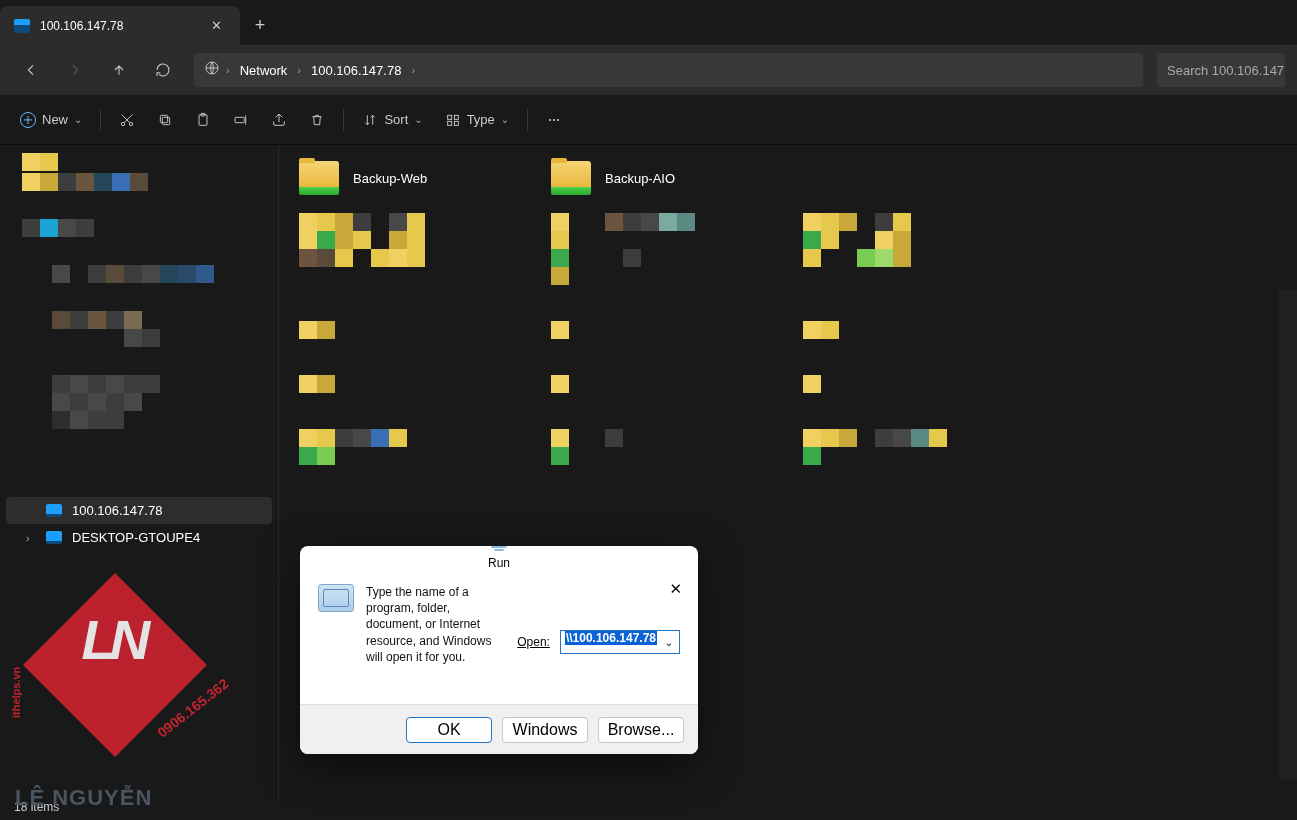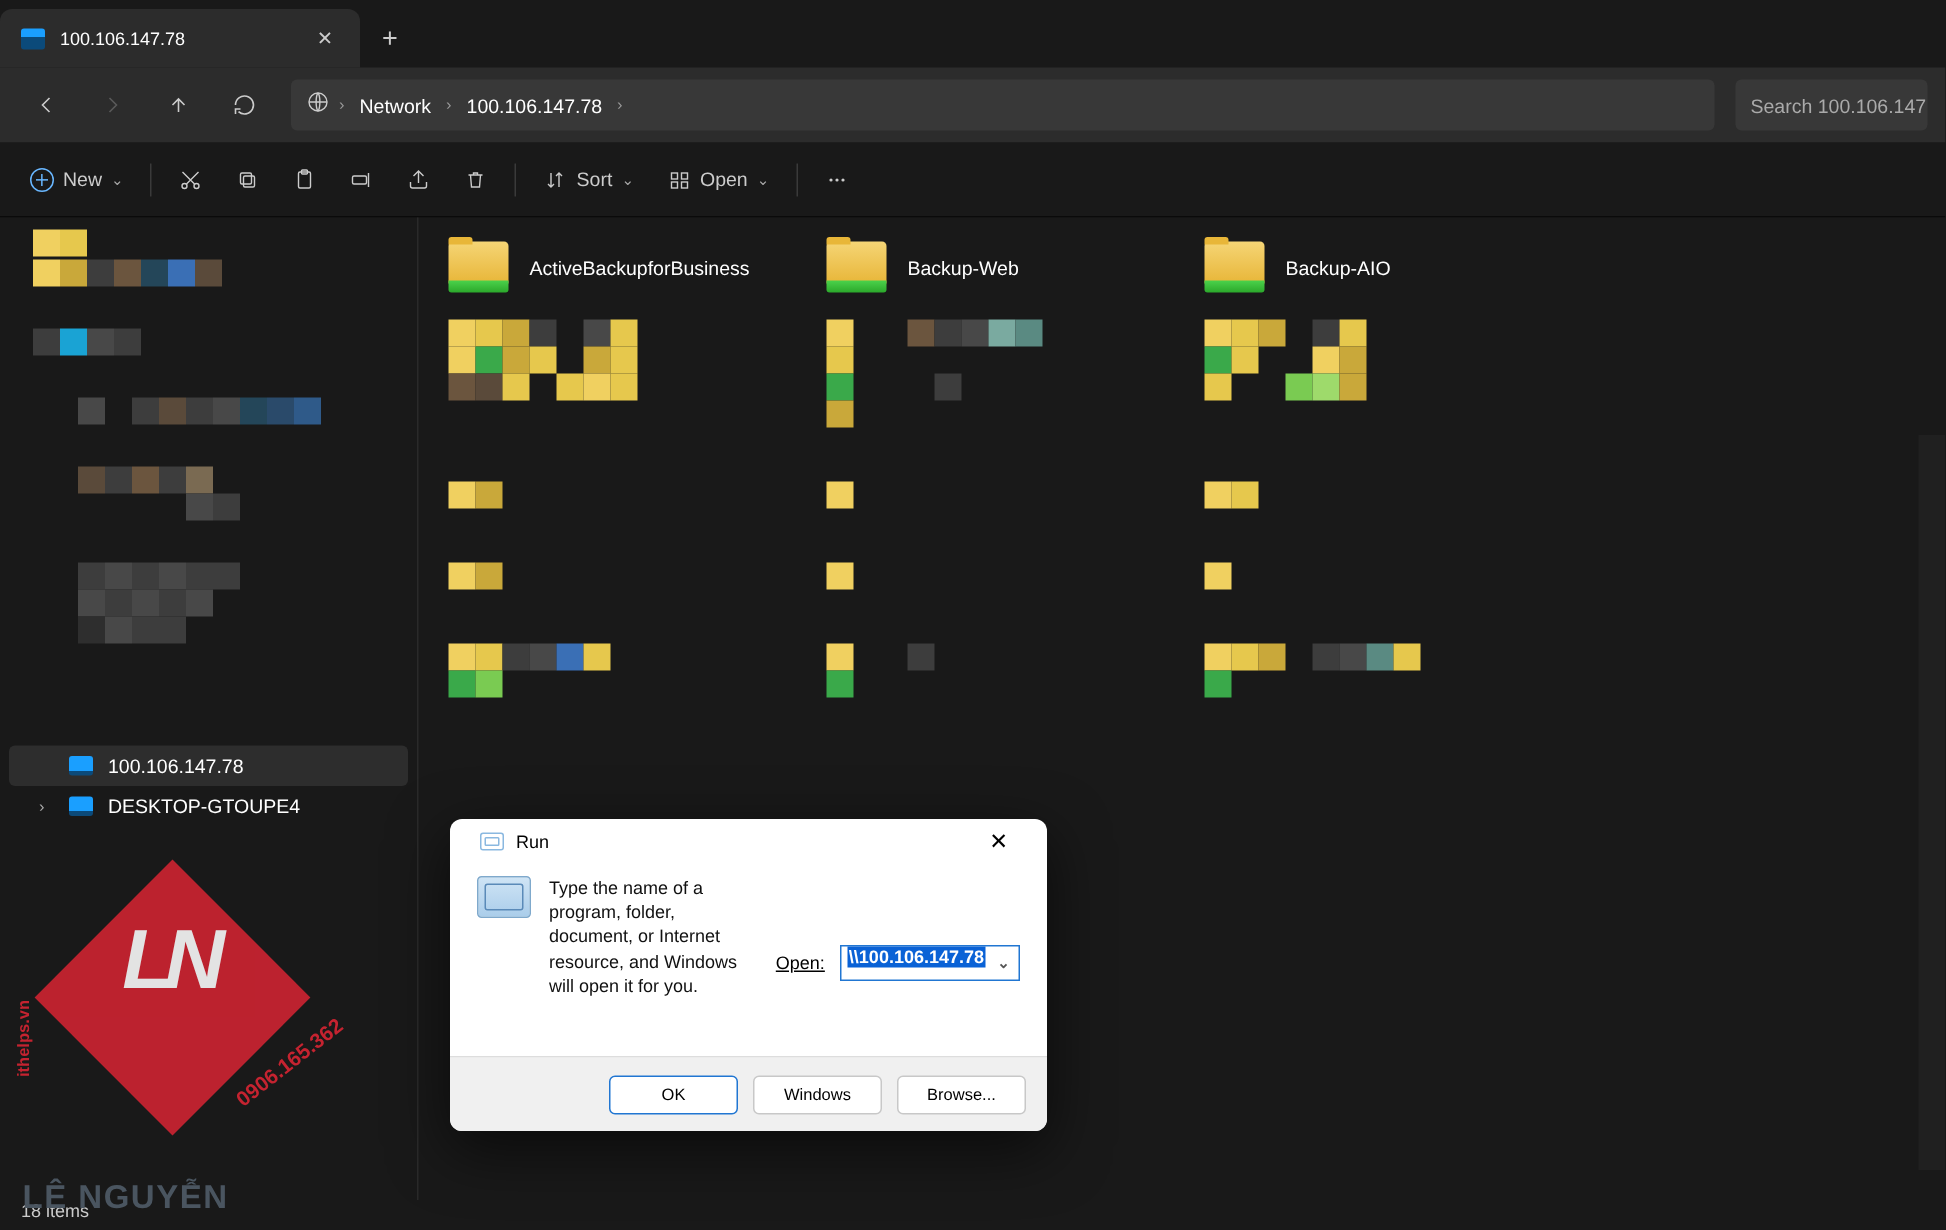--- a/index.html
+++ b/index.html
@@ -66,37 +66,37 @@
 .pixel-blob .pixel-grid { max-width: 140px; }
 
 
 .details-strip { position: absolute; right: 0; top: 145px; bottom: 20px; width: 18px; background: #202020; }
 
 
 .statusbar { position: absolute; bottom: 0; left: 0; right: 0; height: 20px; background: #191919; display: flex; align-items: flex-start; padding: 0 14px; font-size: 12px; color: #ccc; }
 
 
 .run-dialog { position: absolute; left: 300px; top: 546px; width: 398px; height: 208px; background: #fff; color: #000; border-radius: 8px; box-shadow: 0 12px 40px rgba(0,0,0,.6); display: flex; flex-direction: column; }
-.rd-title { height: 30px; display: flex; align-items: center; padding: 0 20px; font-size: 12px; gap: 8px; }
+.rd-title { height: 30px; display: flex; align-items: center; padding: 0 10px; font-size: 12px; gap: 8px; flex-direction: column; }
 .rd-title-icon { width: 16px; height: 12px; background: #fff; border: 1px solid #8ab8e0; border-radius: 2px; position: relative; }
 .rd-title-icon:before { content: ""; position: absolute; inset: 2px; border: 1px solid #8ab8e0; border-radius: 1px; }
 .rd-close { margin-left: auto; padding: 2px 6px; font-size: 15px; cursor: pointer; }
 .rd-body { flex: 1; padding: 8px 18px 4px 18px; display: flex; flex-direction: row; gap: 14px; }
 .rd-row1 { display: flex; gap: 12px; align-items: flex-start; }
 .rd-big-icon { width: 36px; height: 28px; background: linear-gradient(#cfe4f5,#aacdea); border: 1px solid #7fa9cc; border-radius: 3px; position: relative; flex-shrink: 0; }
 .rd-big-icon:before { content: ""; position: absolute; inset: 4px; border: 1.5px solid #5a8ab8; border-radius: 2px; }
 .rd-desc { font-size: 12px; line-height: 1.35; color: #111; }
 .rd-row2 { display: flex; align-items: center; gap: 10px; }
 .rd-label { font-size: 12px; text-decoration: underline; }
 .rd-input-wrap { flex: 1; position: relative; font-weight: bold; }
 .rd-input { width: 100%; height: 24px; padding: 0 22px 0 4px; font-size: 12px; border: 1px solid #2176d2; outline: none; background: #fff; color: #111; }
 .rd-input-sel { background: #0a62d6; color: #fff; padding: 0 1px; }
 .rd-dd { position: absolute; right: 2px; top: 2px; width: 18px; height: 20px; display: flex; align-items: center; justify-content: center; font-size: 10px; color: #555; cursor: pointer; }
 .rd-buttons { height: 50px; background: #f0f0f0; border-top: 1px solid #ddd; border-radius: 0 0 8px 8px; display: flex; align-items: center; justify-content: flex-end; gap: 10px; padding: 0 14px; }
-.rd-btn { width: 86px; height: 26px; font-size: 11px; background: #fff; border: 1px solid #c8c8c8; border-radius: 4px; cursor: pointer; }
+.rd-btn { width: 86px; height: 26px; font-size: 16px; background: #fff; border: 1px solid #c8c8c8; border-radius: 4px; cursor: pointer; }
 .rd-btn.primary { border: 1px solid #2176d2; }
 
 
 .watermark { position: absolute; left: 50px; top: 600px; pointer-events: none; }
 .wm-diamond { width: 130px; height: 130px; transform: rotate(45deg); background: #c52330; opacity: .95; position: relative; }
 .wm-letters { position: absolute; transform: rotate(-45deg); color: #eee; font-size: 56px; font-weight: 700; top: 16px; left: 14px; font-style: italic; letter-spacing: -6px; }
 .wm-text { position: absolute; left: 15px; top: 785px; color: #4a5560; font-size: 22px; font-weight: 700; letter-spacing: 1px; }
 .wm-phone { position: absolute; left: 150px; top: 700px; color: #c52330; font-size: 14px; transform: rotate(-38deg); font-weight: 600; }
 .wm-side { position: absolute; left: 10px; top: 718px; color: #c52330; font-size: 11px; transform: rotate(-90deg); transform-origin: left top; font-weight: 600; }
 </style>
@@ -201,21 +201,21 @@
       <span>Sort</span>
       <span class="tb-chev">⌄</span>
     </div>
   <div class="tb-btn">
       <svg viewBox="0 0 24 24" fill="none" stroke="currentColor" stroke-width="1.4">
         <rect x="4" y="5" width="6" height="6"></rect>
         <rect x="14" y="5" width="6" height="6"></rect>
         <rect x="4" y="14" width="6" height="6"></rect>
         <rect x="14" y="14" width="6" height="6"></rect>
       </svg>
-      <span>Open</span>
+      <span>Type</span>
       <span class="tb-chev">⌄</span>
     </div>
   <div class="tb-sep"></div>
   <div class="tb-btn">
       <svg viewBox="0 0 24 24" fill="currentColor">
         <circle cx="6" cy="12" r="1.6"></circle>
         <circle cx="12" cy="12" r="1.6"></circle>
         <circle cx="18" cy="12" r="1.6"></circle>
       </svg>
     </div>
@@ -307,27 +307,20 @@
     </div>
     <div class="sb-network-item">
       <span class="sb-expand">›</span>
       <span class="mini-monitor"></span>
       <span>DESKTOP-GTOUPE4</span>
     </div>
   </div>
 
   <div class="content">
     <div class="items-row">
-      <div class="folder-item">
-        <span class="folder-icon">
-            <span class="folder-back"></span>
-            <span class="folder-base"></span>
-          </span>
-        <span class="folder-label">ActiveBackupforBusiness</span>
-      </div>
       <div class="folder-item">
         <span class="folder-icon">
             <span class="folder-back"></span>
             <span class="folder-base"></span>
           </span>
         <span class="folder-label">Backup-Web</span>
       </div>
       <div class="folder-item">
         <span class="folder-icon">
             <span class="folder-back"></span>

